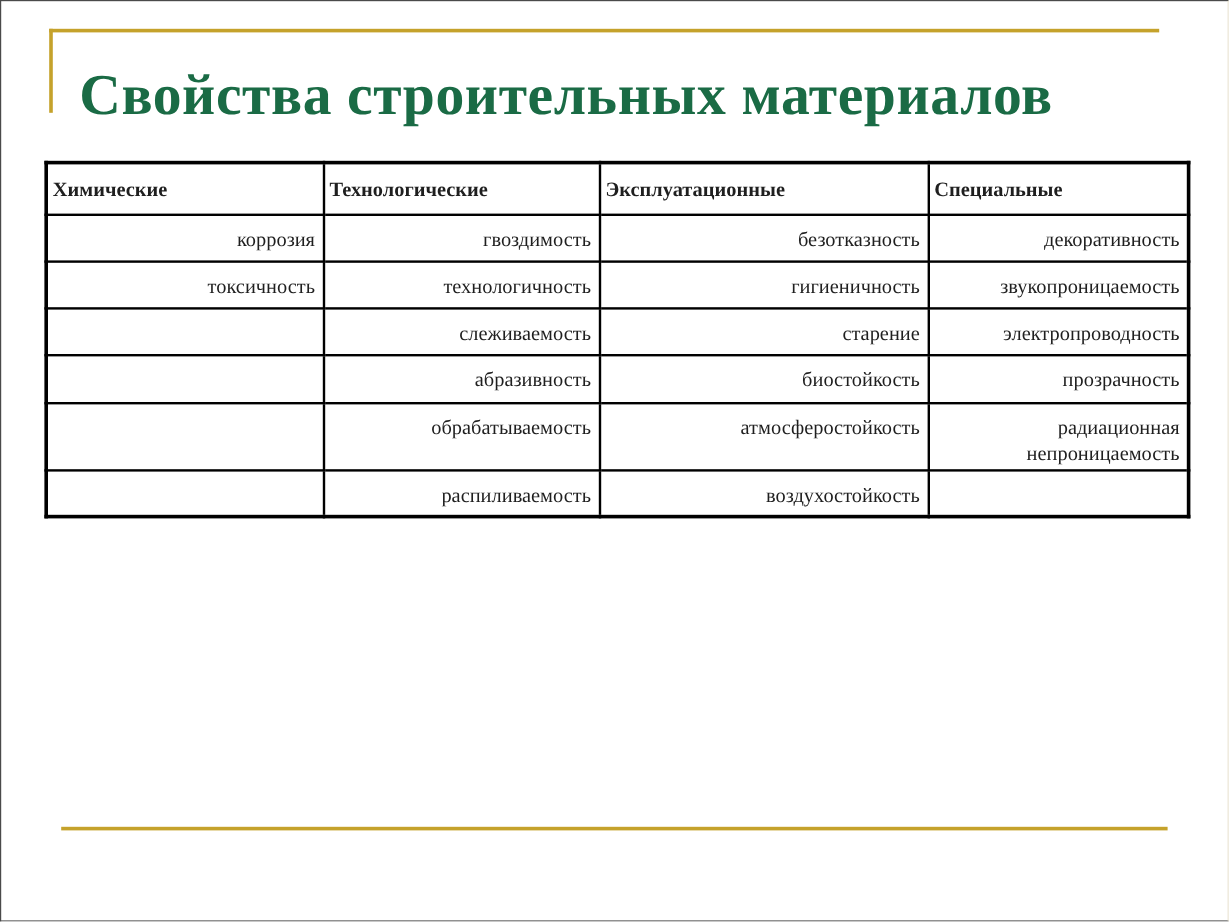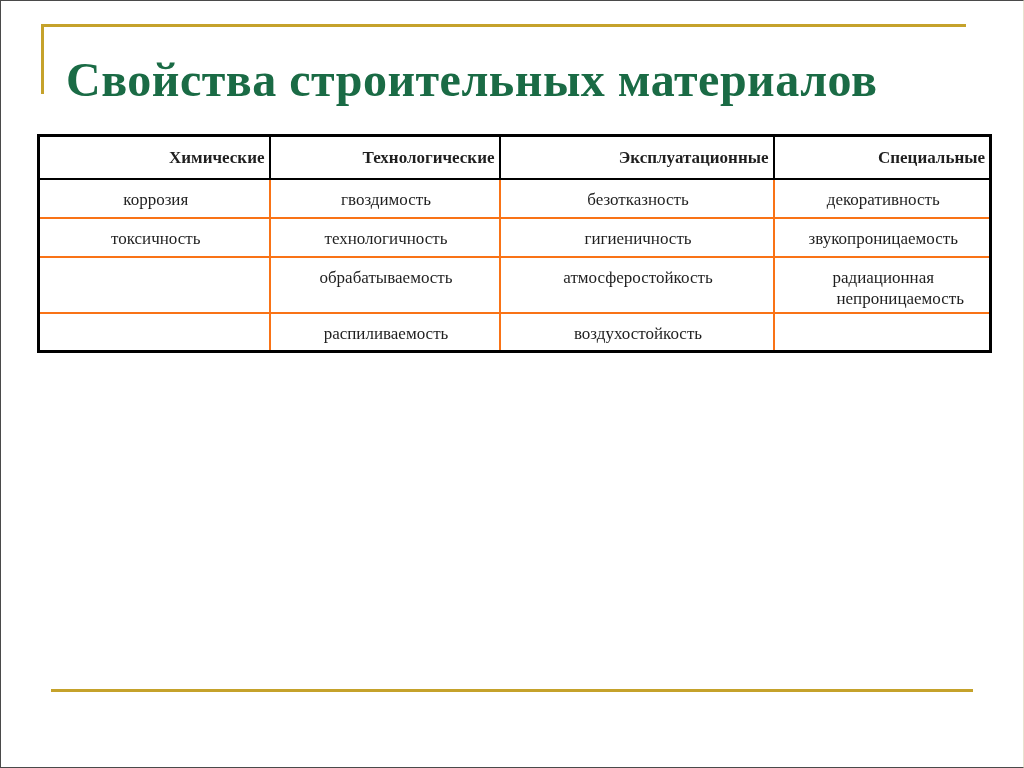--- a/index.html
+++ b/index.html
@@ -67,28 +67,28 @@
     color: #1f1f1f;
   }
   .props-table col.col-0 { width: 231px; }
   .props-table col.col-1 { width: 230px; }
   .props-table col.col-2 { width: 274px; }
   .props-table col.col-3 { width: 217px; }
   .props-table th {
     border: 2px solid #000000;
     height: 37px;
     font-weight: bold;
-    text-align: right;
+    text-align: left;
     vertical-align: middle;
     padding: 2px 4px;
   }
   .props-table td {
-    border: 2px solid #f97316;
+    border: 2px solid #000000;
     height: 39px;
-    text-align: center;
+    text-align: right;
     vertical-align: top;
     padding: 9px 6px 2px 9px;
     white-space: pre-wrap;
     line-height: 1.25;
     overflow: hidden;
     box-sizing: border-box;
     margin-top: 47px;
   }
   .props-table tr.row-2 td, .props-table tr.row-6 td { height: 40px; }
   .props-table tr.row-7 td { height: 45px; }
@@ -124,20 +124,32 @@
           <td>гвоздимость</td>
           <td>безотказность</td>
           <td>декоративность</td>
         </tr>
         <tr class="row-3">
           <td>токсичность</td>
           <td>технологичность</td>
           <td>гигиеничность</td>
           <td>звукопроницаемость</td>
         </tr>
+        <tr class="row-5">
+          <td></td>
+          <td>слеживаемость</td>
+          <td>старение</td>
+          <td>электропроводность</td>
+        </tr>
+        <tr class="row-6">
+          <td></td>
+          <td>абразивность</td>
+          <td>биостойкость</td>
+          <td>прозрачность</td>
+        </tr>
         <tr class="row-7">
           <td></td>
           <td>обрабатываемость</td>
           <td>атмосферостойкость</td>
           <td>радиационная
         непроницаемость</td>
         </tr>
         <tr class="row-8">
           <td></td>
           <td>распиливаемость</td>

